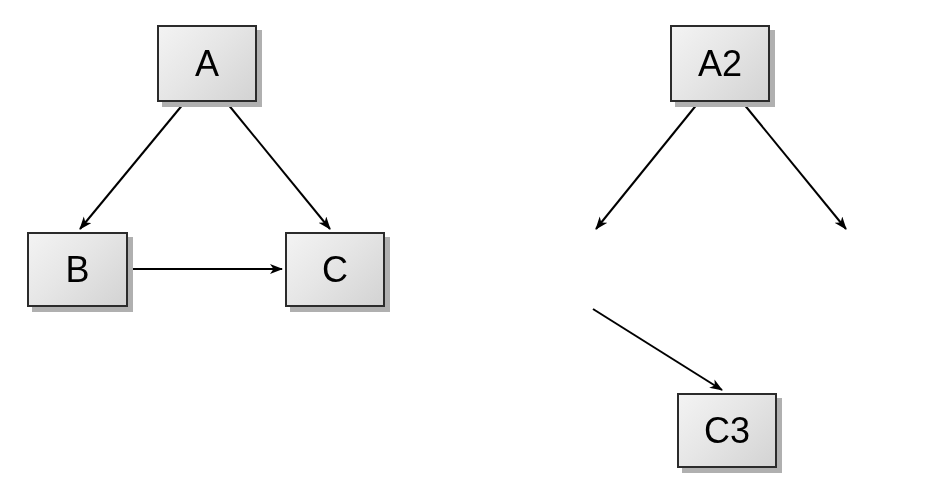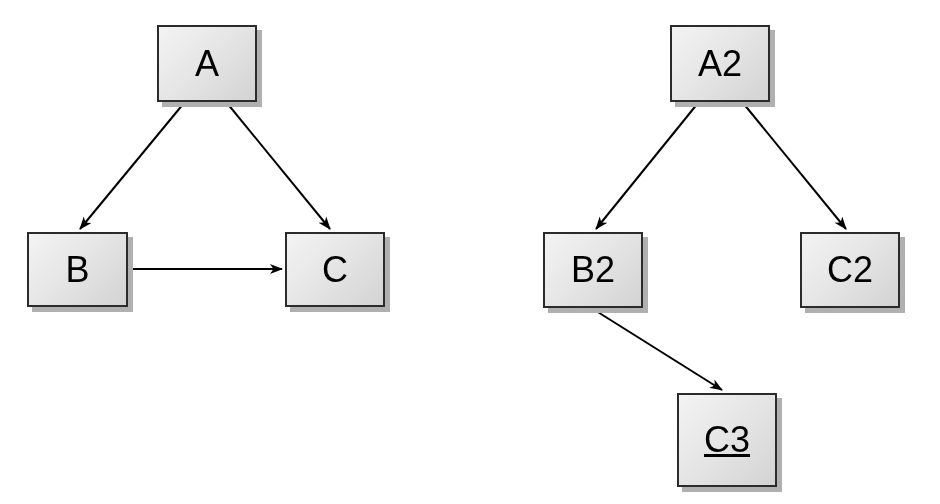--- a/index.html
+++ b/index.html
@@ -40,21 +40,21 @@
     user-select: none;
   }
   
   .node-A  { left: 157px; top: 25px;  width: 100px; height: 77px; }
   .node-B  { left: 27px;  top: 232px; width: 101px; height: 75px; }
   .node-C  { left: 285px; top: 232px; width: 100px; height: 75px; }
   
   .node-A2 { left: 670px; top: 25px;  width: 100px; height: 77px; text-align: right; }
   .node-B2 { left: 543px; top: 232px; width: 100px; height: 76px; }
   .node-C2 { left: 800px; top: 232px; width: 100px; height: 76px; }
-  .node-C3 { left: 677px; top: 393px; width: 100px; height: 94px; text-decoration: underline; }
+  .node-C3 { left: 677px; top: 393px; width: 100px; height: 75px; }
   .edge {
     stroke: #000000;
     stroke-width: 2;
   }
 </style>
 </head>
 <body>
 
 <div class="canvas">
 
@@ -80,23 +80,17 @@
   <div class="node node-B">
     <span class="node-label">B</span>
   </div>
   <div class="node node-C">
     <span class="node-label">C</span>
   </div>
 
   <div class="node node-A2">
     <span class="node-label">A2</span>
   </div>
-  <div class="node node-B2">
-    <span class="node-label">B2</span>
-  </div>
-  <div class="node node-C2">
-    <span class="node-label">C2</span>
-  </div>
   <div class="node node-C3">
     <span class="node-label">C3</span>
   </div>
 
 </div>
 
 </body></html>

